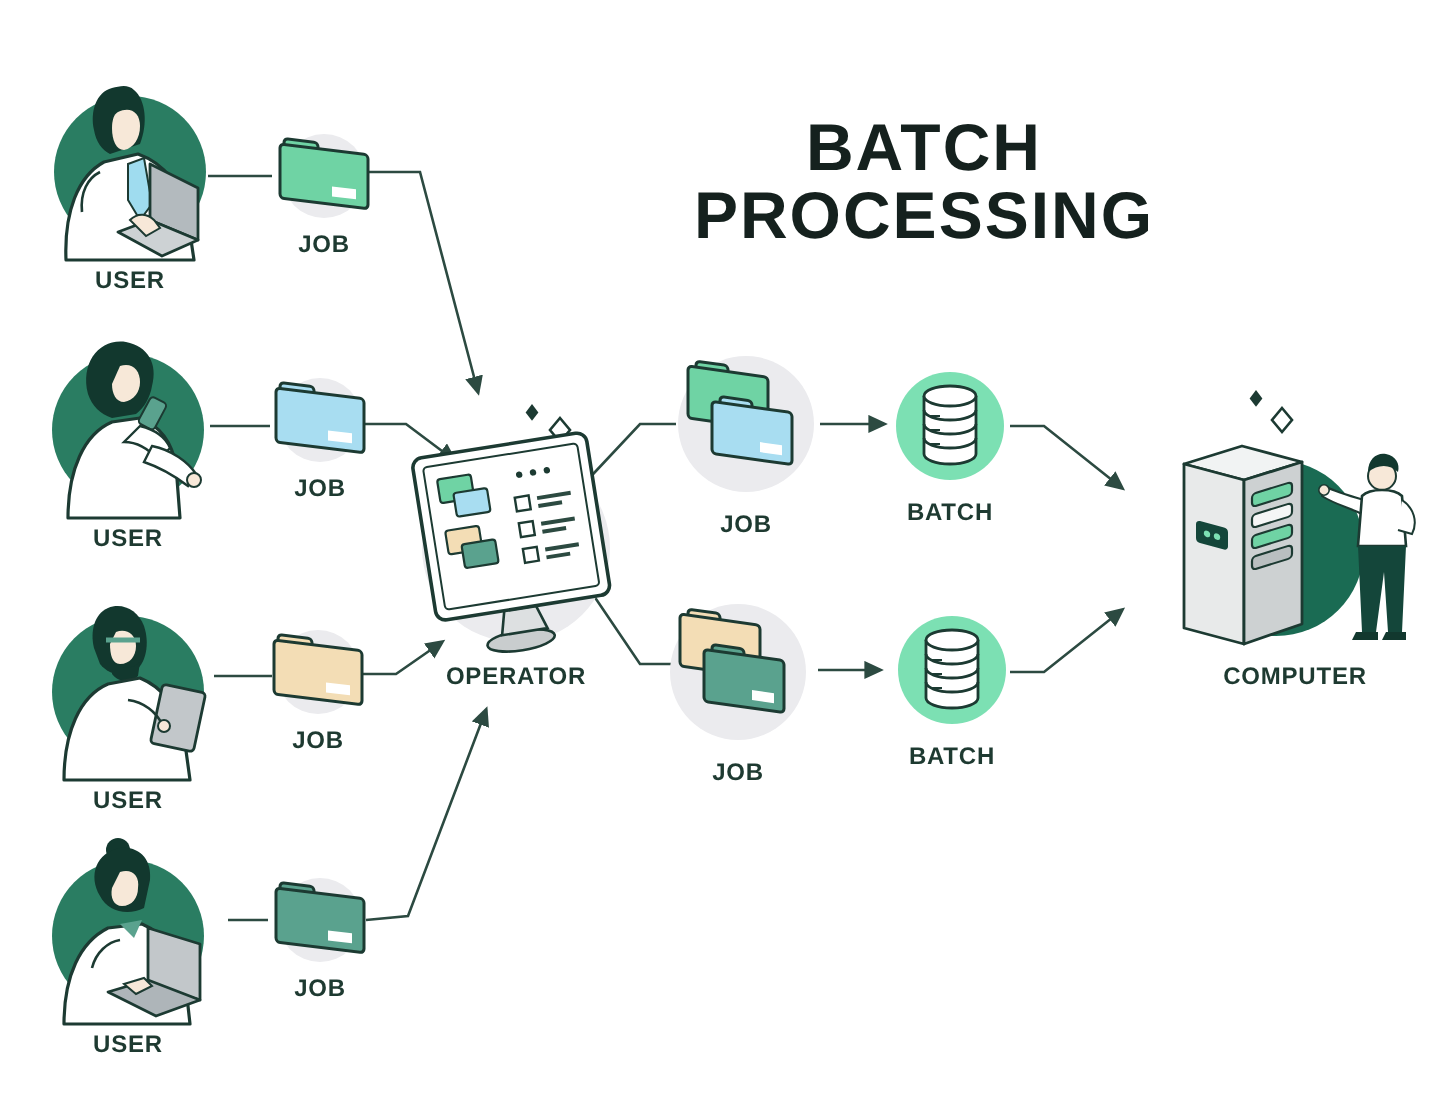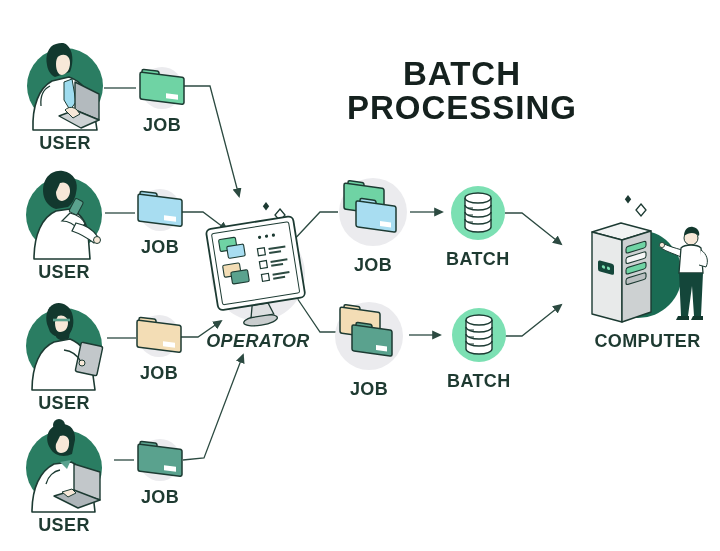--- a/index.html
+++ b/index.html
@@ -3,21 +3,21 @@
 <meta charset="utf-8">
 <style>
   html,body{margin:0;padding:0;background:#ffffff;}
   .canvas{
     position:relative;width:720px;height:551px;background:#ffffff;overflow:hidden;
     font-family:"Liberation Sans","DejaVu Sans",sans-serif;
   }
   .conn{position:absolute;left:0;top:0;z-index:1;}
   .node{position:absolute;display:flex;flex-direction:column;align-items:center;z-index:2;}
   .node .label{
-    margin-top:1px;font-size:18px;font-weight:700;color:#1E3A31;letter-spacing:0.4px;
+    margin-top:1px;font-size:12px;font-weight:700;color:#1E3A31;letter-spacing:0.4px;
     text-align:center;white-space:nowrap;
   }
   .title{
     position:absolute;left:332px;top:57px;width:260px;z-index:2;text-align:center;
     font-weight:700;color:#15211E;font-size:33px;line-height:34px;letter-spacing:1px;
   }
   svg{display:block;}
 </style>
 </head>
 <body>
@@ -160,21 +160,21 @@
       <circle cx="32" cy="26" r="21" fill="#EBEBEE"></circle>
       <g transform="translate(10,7) skewY(7)" stroke="#1C3A32" stroke-width="1.5">
         <rect x="2" y="0" width="17" height="8" rx="2" fill="#5AA28E"></rect>
         <rect x="0" y="3" width="44" height="27" rx="2" fill="#5AA28E"></rect>
         <rect x="26" y="21" width="12" height="5" fill="#FFFFFF" stroke="none"></rect>
       </g>
     </svg>
     <div class="label">JOB</div>
   </div>
 
-  <div class="node" style="left:203px;top:208px;font-style:italic;">
+  <div class="node" style="left:203px;top:208px;">
     <svg width="110" height="122" viewBox="0 0 110 122">
       <circle cx="55" cy="66" r="47" fill="#EBEBEE"></circle>
       <g transform="rotate(-9 55 64)">
         <ellipse cx="50" cy="112" rx="17" ry="5" fill="#C9CDCE" stroke="#1C3A32" stroke-width="1.3"></ellipse>
         <path d="M44 96 L60 96 L64 108 L41 108 Z" fill="#DDE0E1" stroke="#1C3A32" stroke-width="1.3"></path>
         <rect x="10" y="14" width="88" height="82" rx="5" fill="#FFFFFF" stroke="#1C3A32" stroke-width="1.8"></rect>
         <rect x="15" y="19" width="78" height="72" rx="2" fill="#FFFFFF" stroke="#1C3A32" stroke-width="1"></rect>
         <g stroke="#1C3A32" stroke-width="1.1">
           <rect x="21" y="26" width="17" height="12" rx="1.5" fill="#6FD3A4"></rect>
           <rect x="28" y="34" width="17" height="12" rx="1.5" fill="#A8DDF1"></rect>

